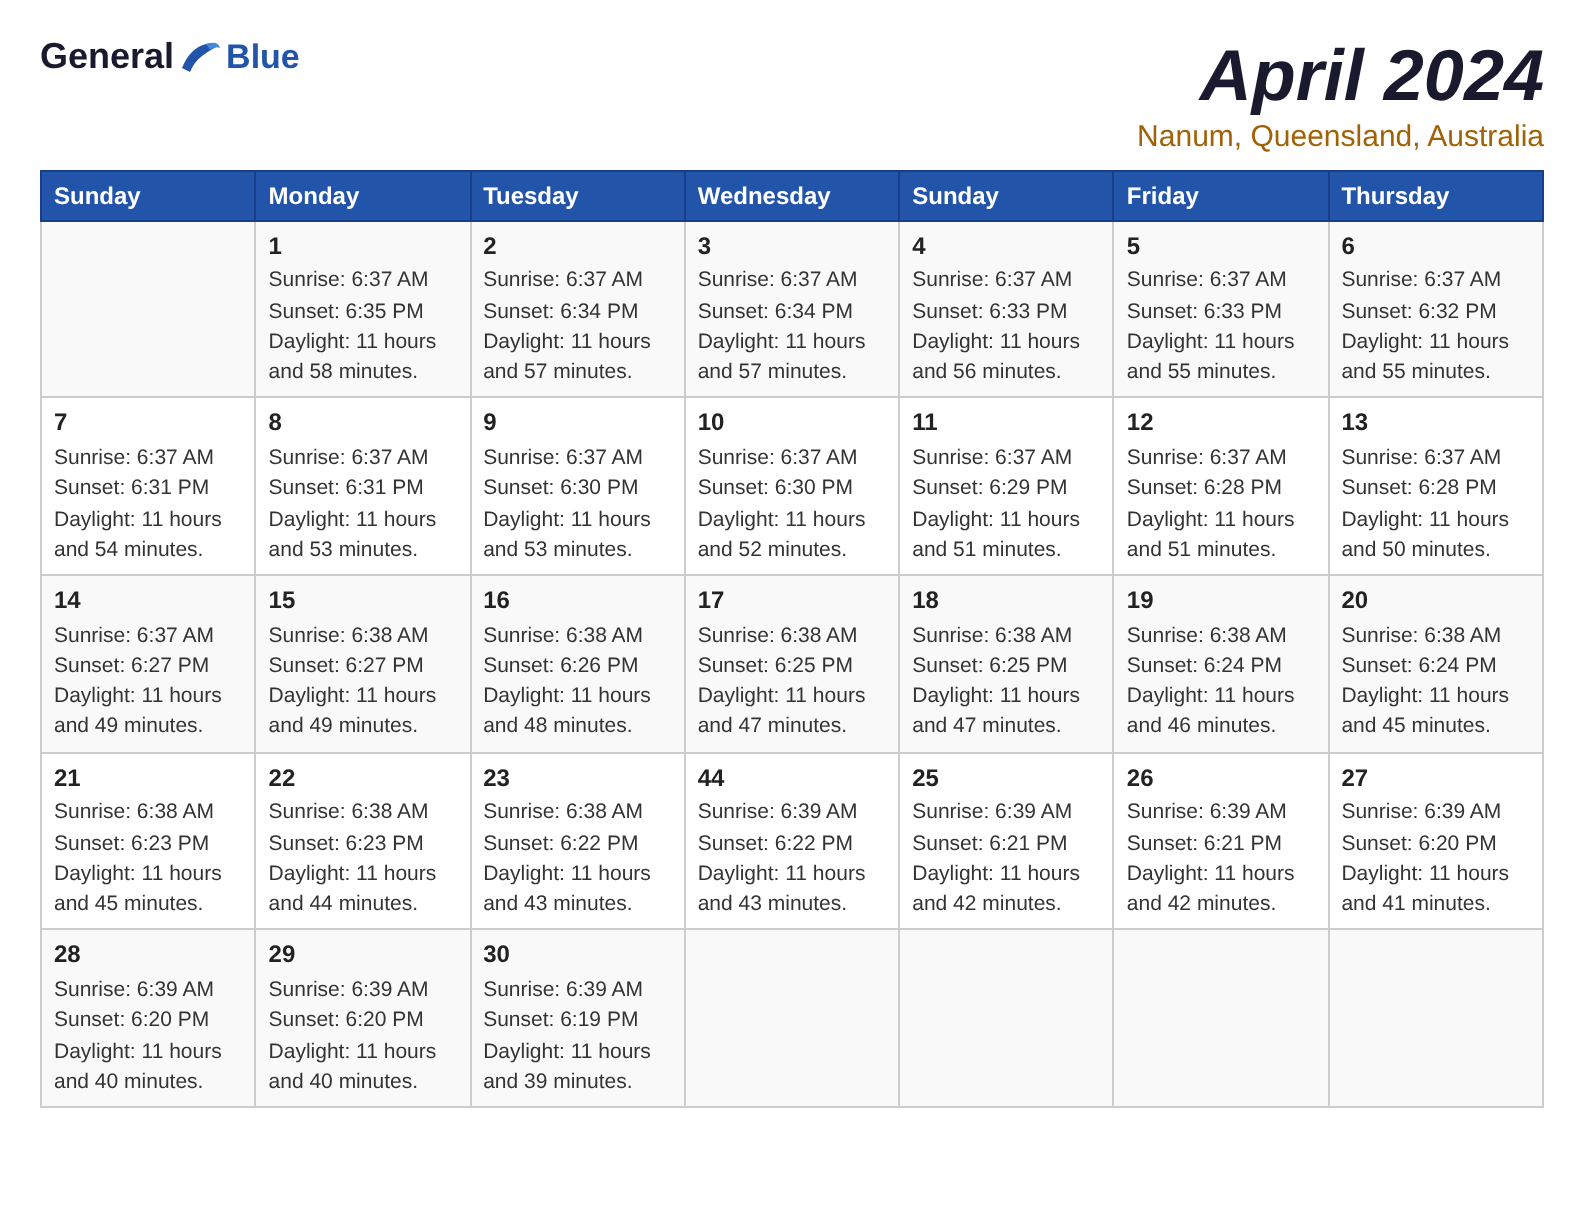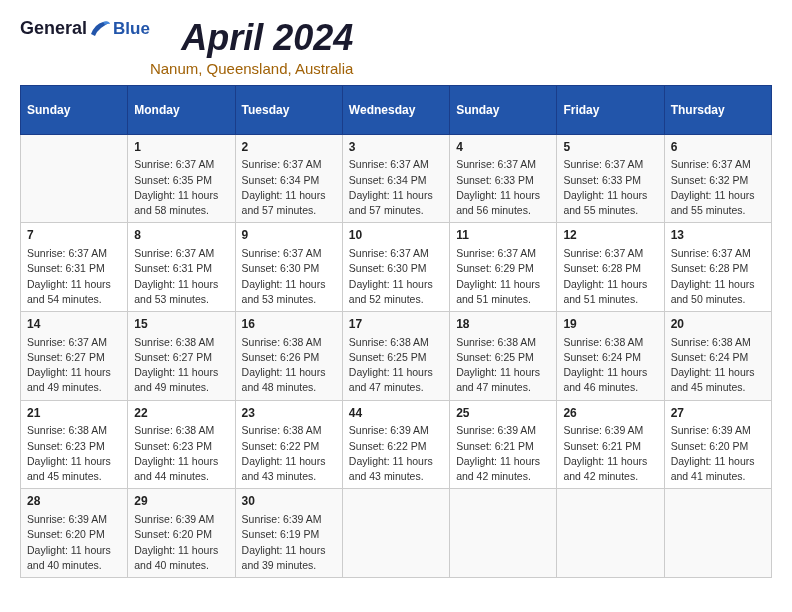--- a/index.html
+++ b/index.html
@@ -9,20 +9,21 @@
       width: 792px;
       height: 612px;
       overflow: hidden;
     }
     .page {
       width: 792px;
       padding: 18px 20px 10px 20px;
     }
     .header-top {
       display: flex;
+      justify-content: space-between;
       align-items: flex-start;
       margin-bottom: 4px;
     }
     .logo {
       display: flex;
       flex-direction: column;
       align-items: flex-start;
     }
     .logo-text {
       display: flex;
@@ -60,21 +61,21 @@
     }
     table {
       width: 100%;
       border-collapse: collapse;
       margin-top: 8px;
       font-size: 11px;
     }
     thead tr th {
       background-color: #2255aa;
       color: #fff;
-      padding: 17px 6px;
+      padding: 5px 6px;
       text-align: left;
       font-size: 12px;
       font-weight: bold;
       border: 1px solid #1a3d8a;
     }
     tbody tr td {
       vertical-align: top;
       padding: 4px 6px;
       border: 1px solid #ccc;
       color: #222;

